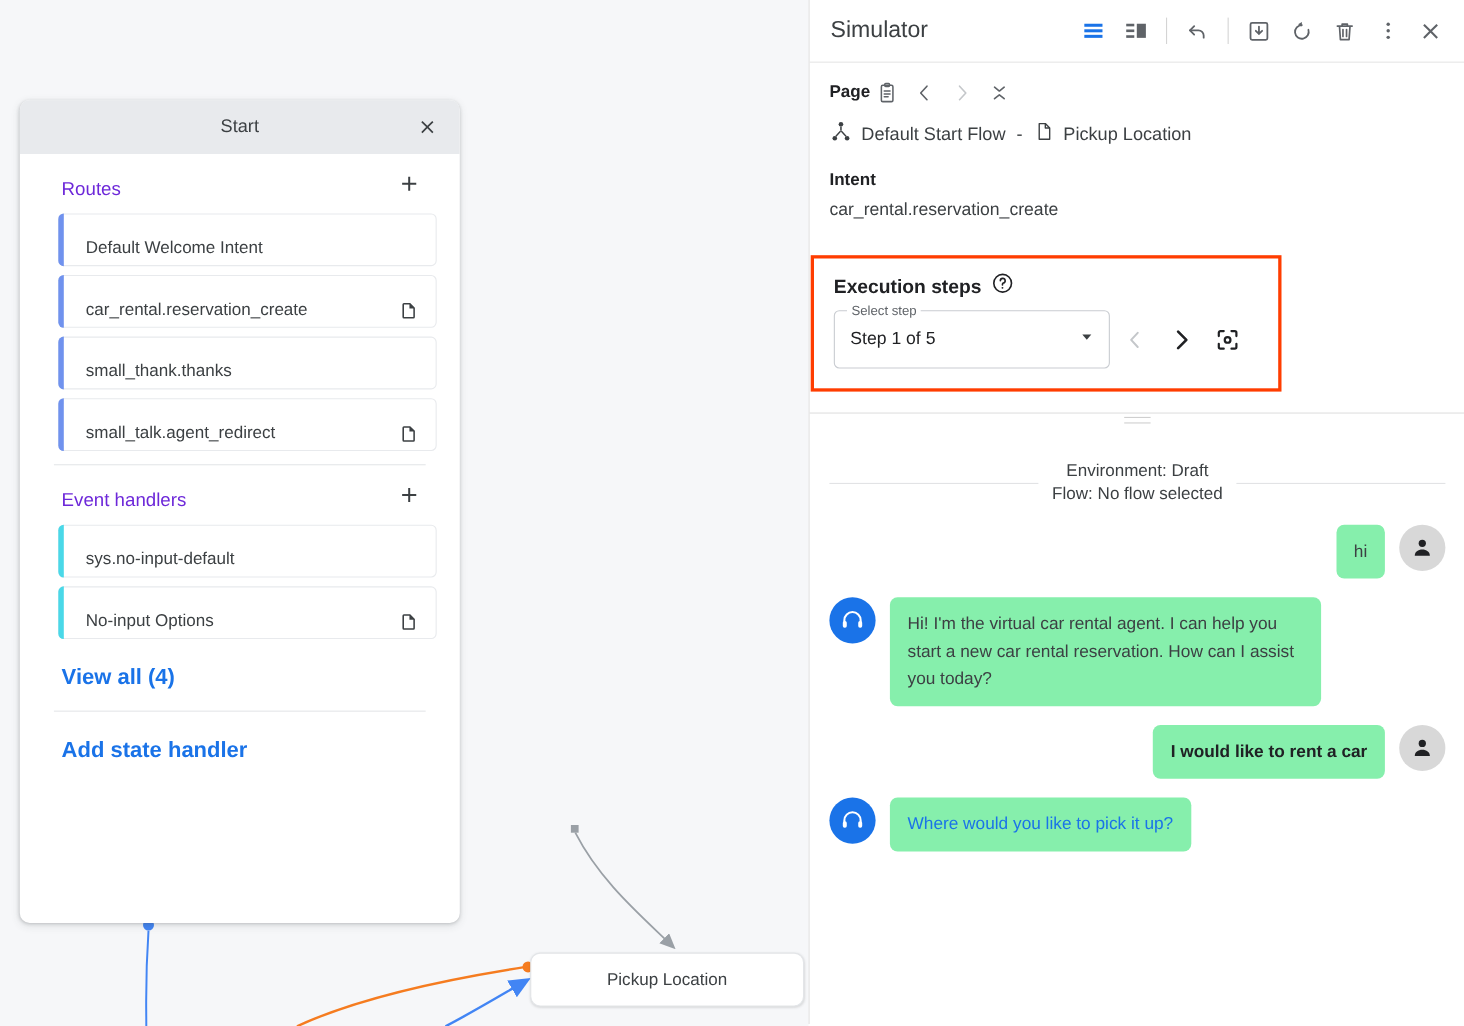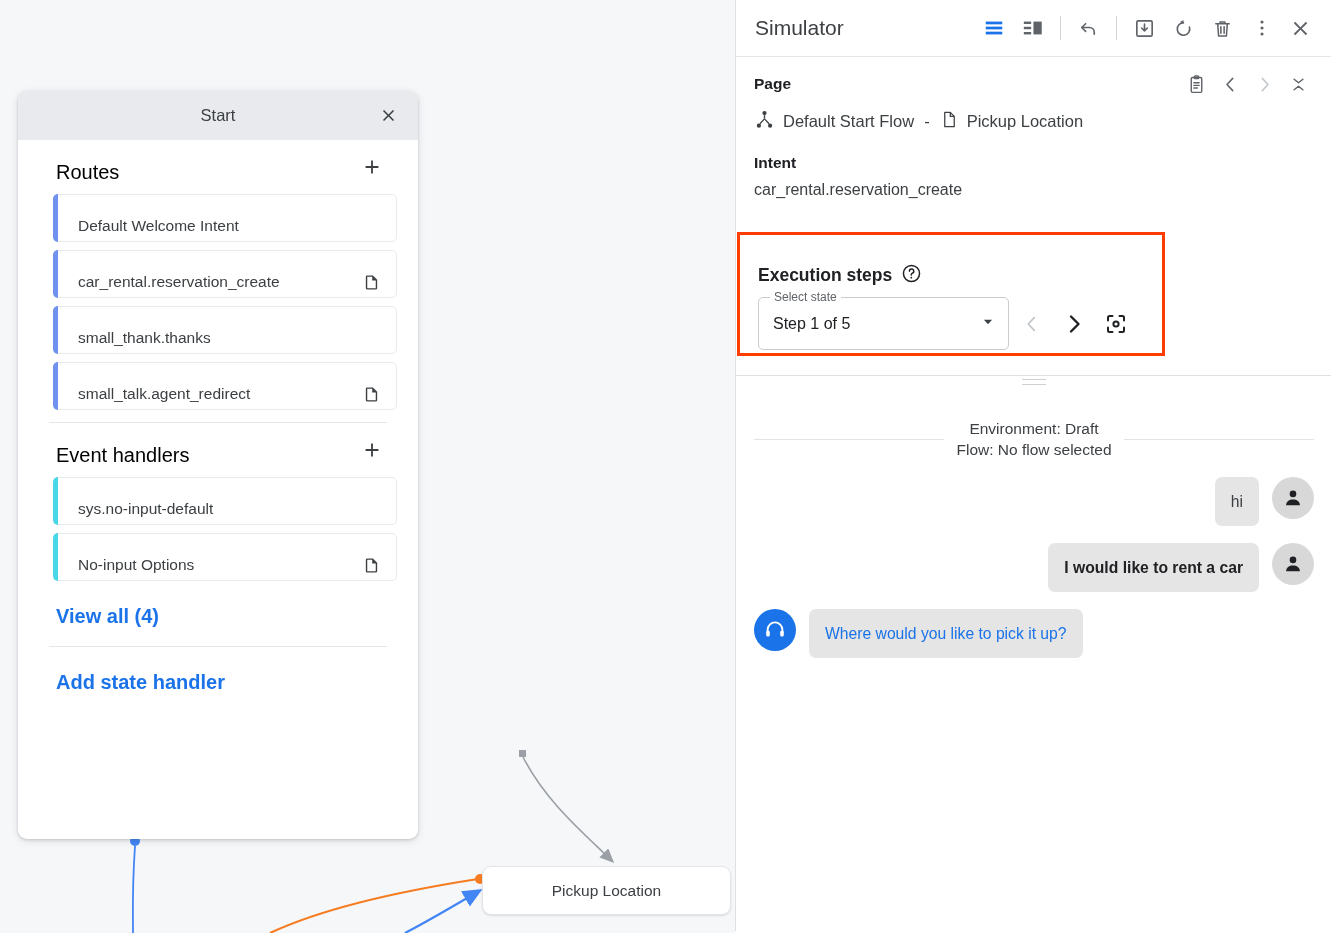--- a/index.html
+++ b/index.html
@@ -56,21 +56,21 @@
     display: flex; align-items: center; justify-content: center;
     cursor: pointer;
   }
   .panel-body { padding: 0 21px; }
 
   .section-head {
     display: flex; align-items: center; justify-content: space-between;
     height: 54px;
     padding: 0 10px 0 17px;
   }
-  .section-title { font-size: 20px; color: #000000; margin-top: 10px; }
+  .section-title { font-size: 17px; color: #6d28d9; margin-top: 10px; }
   .icon-btn {
     width: 30px; height: 30px;
     display: flex; align-items: center; justify-content: center;
     cursor: pointer; border-radius: 50%;
   }
 
   .row-card {
     position: relative;
     display: flex; align-items: center;
     margin: 0 0 8px 14px;
@@ -118,40 +118,40 @@
     width: 37px; height: 37px;
     display: flex; align-items: center; justify-content: center;
     cursor: pointer; border-radius: 50%;
   }
   .tool-sep { width: 1px; height: 24px; background: #d4d4d4; margin: 0 7px; }
 
   .sim-section { padding: 12px 18px 0 18px; }
   .label-strong { font-size: 15.5px; color: #202124; font-weight: 700; }
 
   .page-row {
-    display: flex; align-items: center; justify-content: space-between;
+    display: flex; align-items: center; justify-content: flex-start;
   }
   .page-nav { display: flex; align-items: center; gap: 4px; }
 
   .breadcrumb { display: flex; align-items: center; gap: 8px; margin-top: 10px; }
   .bc-text { font-size: 16.5px; color: #3c4043; }
   .bc-dash { font-size: 16.5px; color: #3c4043; margin: 0 2px; }
 
   .intent-label { margin-top: 20px; }
   .intent-value { font-size: 16px; color: #3c4043; margin-top: 9px; }
 
   
   .exec-box {
     position: absolute;
     left: 1px; top: 232px;
     width: 428px; height: 124px;
     border: 3px solid #ff3d00;
     background: #ffffff;
   }
-  .exec-inner { padding: 28px 0 0 18px; }
+  .exec-inner { padding: 12px 0 0 18px; }
   .exec-title-row { display: flex; align-items: center; gap: 9px; }
   .exec-title { font-size: 17.5px; color: #202124; font-weight: 700; }
   .step-row { display: flex; align-items: center; gap: 3px; margin-top: 9px; }
   .select-field {
     position: relative;
     width: 251px; height: 53px;
     border: 1px solid #c9ccd1;
     border-radius: 5px;
     display: flex; align-items: center;
     padding: 0 14px;
@@ -200,21 +200,21 @@
   .msg.agent { justify-content: flex-start; }
   .msg.user { justify-content: flex-end; }
   .avatar {
     width: 42px; height: 42px; border-radius: 50%;
     display: flex; align-items: center; justify-content: center;
     flex: 0 0 42px;
   }
   .avatar.agent { background: #1a73e8; }
   .avatar.user { background: #d8d8d8; }
   .bubble {
-    background: #e5e5e5;
+    background: #86efac;
     border-radius: 7px;
     padding: 12px 16px;
     font-size: 15.7px;
     color: #3c4043;
     line-height: 25px;
     max-width: 392px;
   }
   .bubble.bold { font-weight: 700; color: #202124; }
   .bubble.highlight { color: #1a73e8; }
   .msg.agent .bubble { margin-left: 13px; }
@@ -467,21 +467,21 @@
             <svg width="21" height="21" viewBox="0 0 24 24" fill="none" stroke="#202124" stroke-width="1.7">
               <circle cx="12" cy="12" r="9.2"></circle>
               <path d="M9.6 9.3a2.5 2.5 0 1 1 3.1 2.5c-.7.3-.9.8-.9 1.5v.5" stroke-linecap="round"></path>
               <circle cx="11.8" cy="16.8" r="1" fill="#202124" stroke="none"></circle>
             </svg>
           </span>
         </div>
 
         <div class="step-row">
           <div class="select-field">
-            <span class="select-legend">Select state</span>
+            <span class="select-legend">Select step</span>
             <span class="select-value">Step 1 of 5</span>
             <span class="select-arrow">
               <svg width="14" height="14" viewBox="0 0 24 24">
                   <path d="M5 8l7 8 7-8z" fill="#3c4043"></path>
                 </svg>
             </span>
           </div>
           <span class="step-btn">
             <svg width="22" height="22" viewBox="0 0 24 24" fill="none" stroke="#c4c7ca" stroke-width="2" stroke-linecap="round" stroke-linejoin="round">
                 <path d="M14.5 5L8 12l6.5 7"></path>
@@ -525,20 +525,30 @@
       <div class="msg user">
         <div class="bubble">hi</div>
         <div class="avatar user">
           <svg width="22" height="22" viewBox="0 0 24 24" fill="#202124">
               <circle cx="12" cy="7.5" r="3.6"></circle>
               <path d="M4.5 20c0-4.1 3.4-6.3 7.5-6.3s7.5 2.2 7.5 6.3z"></path>
             </svg>
         </div>
       </div>
 
+      <div class="msg agent">
+        <div class="avatar agent">
+          <svg width="24" height="24" viewBox="0 0 24 24" fill="none" stroke="#ffffff" stroke-width="1.9" stroke-linecap="round" stroke-linejoin="round">
+            <path d="M4.6 14v-2.2a7.4 7.4 0 0 1 14.8 0V14"></path>
+            <rect x="3.2" y="12.6" width="3.6" height="6" rx="1.6" fill="#ffffff" stroke="none"></rect>
+            <rect x="17.2" y="12.6" width="3.6" height="6" rx="1.6" fill="#ffffff" stroke="none"></rect>
+          </svg>
+        </div>
+        <div class="bubble">Hi! I'm the virtual car rental agent. I can help you start a new car rental reservation. How can I assist you today?</div>
+      </div>
 
       <div class="msg user">
         <div class="bubble bold">I would like to rent a car</div>
         <div class="avatar user">
           <svg width="22" height="22" viewBox="0 0 24 24" fill="#202124">
               <circle cx="12" cy="7.5" r="3.6"></circle>
               <path d="M4.5 20c0-4.1 3.4-6.3 7.5-6.3s7.5 2.2 7.5 6.3z"></path>
             </svg>
         </div>
       </div>

